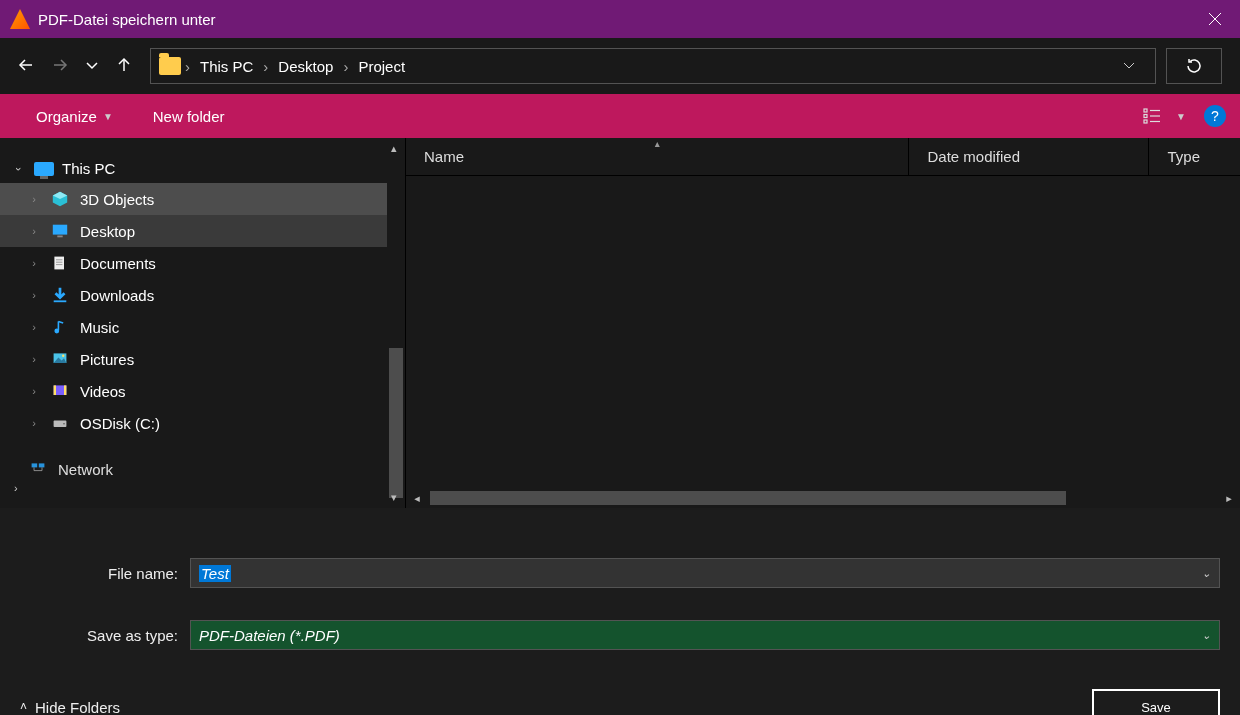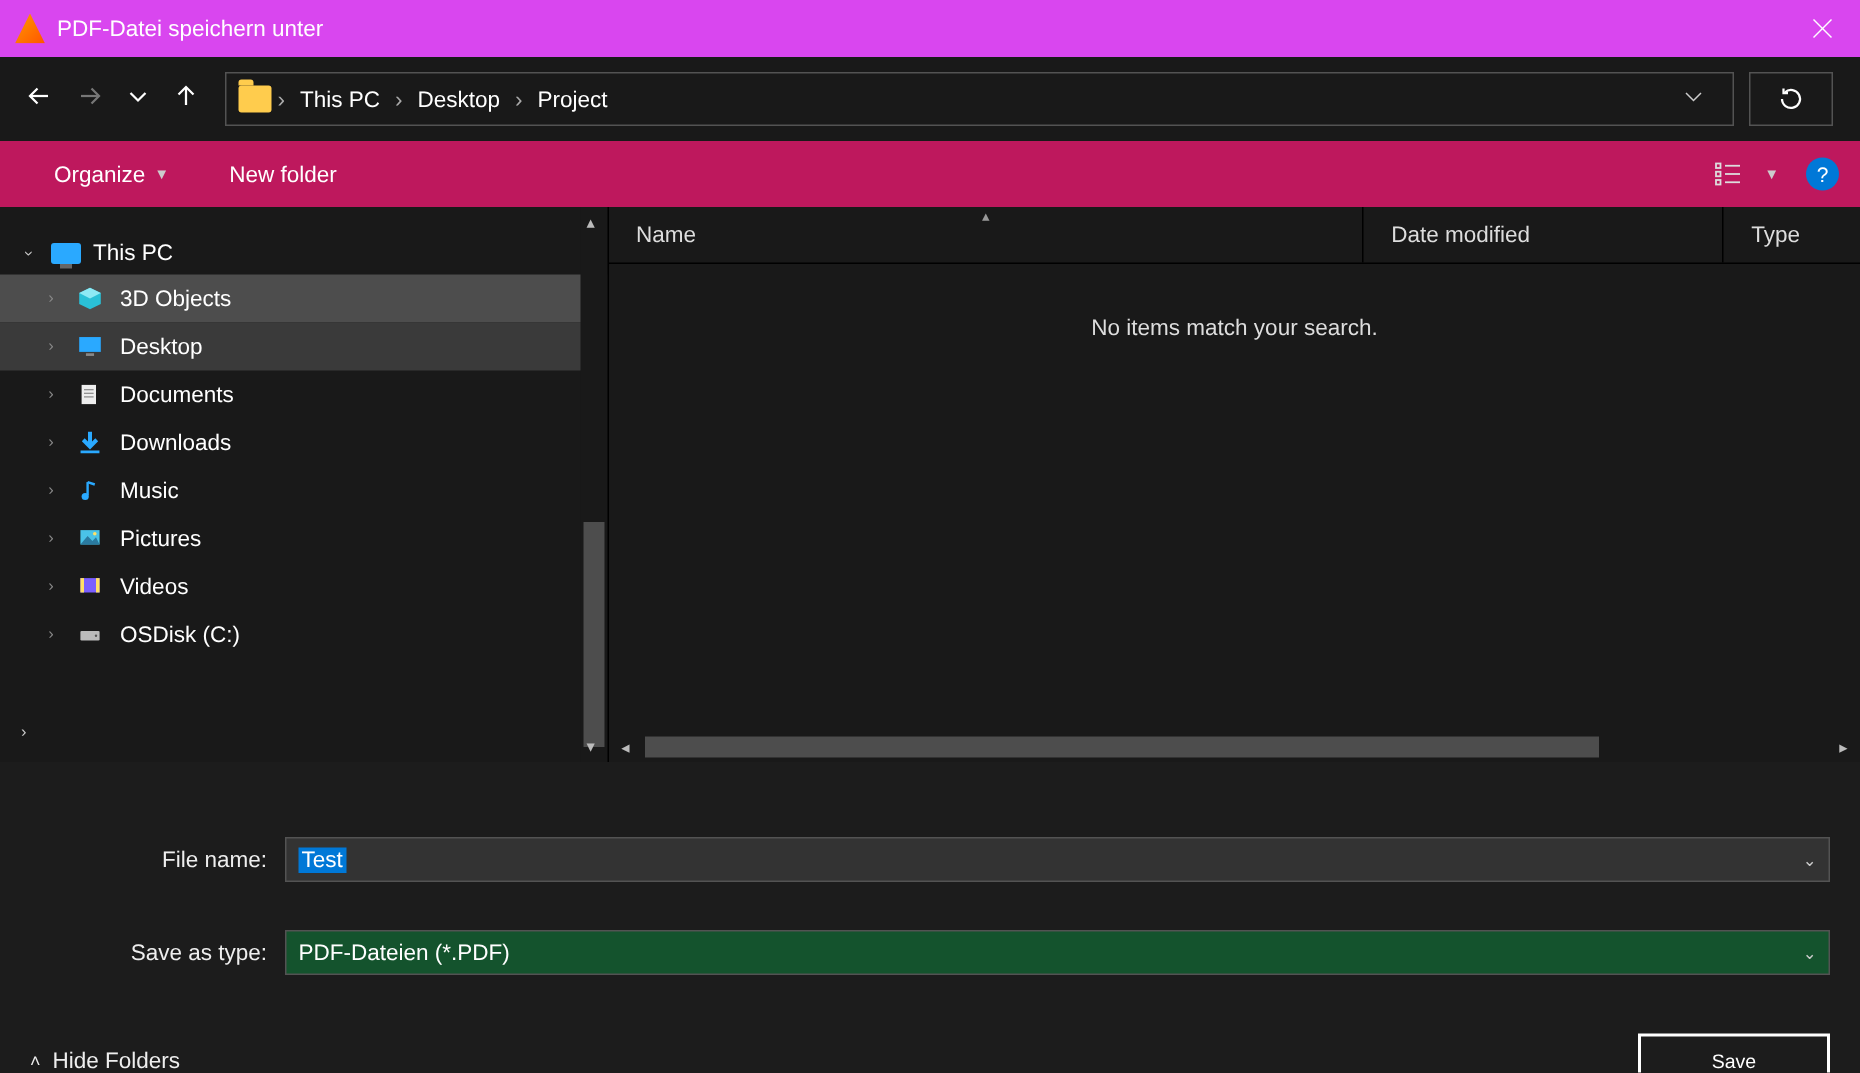--- a/index.html
+++ b/index.html
@@ -1,19 +1,19 @@
 <!DOCTYPE html>
 <html><head>
 <meta charset="utf-8">
 <style>
   * { box-sizing: border-box; margin: 0; padding: 0; font-family: "Segoe UI", Arial, sans-serif; }
   body { background: #202020; color: #fff; width: 1240px; height: 715px; overflow: hidden; font-size: 15px; }
 
   
-  .titlebar { display: flex; align-items: center; height: 38px; background: #d946ef; padding-left: 10px; }
+  .titlebar { display: flex; align-items: center; height: 38px; background: #701a75; padding-left: 10px; }
   .titlebar .app-icon { width: 20px; height: 20px; margin-right: 8px; background: linear-gradient(135deg,#ff9a00,#ff5500); clip-path: polygon(50% 0,100% 100%,0 100%); }
   .titlebar .title { color: #fff; }
   .titlebar .close { margin-left: auto; width: 50px; height: 100%; display: flex; align-items: center; justify-content: center; cursor: pointer; }
   .titlebar .close svg { stroke: #fff; }
 
   
   .navrow { display: flex; align-items: center; height: 56px; background: #191919; padding: 0 10px; gap: 6px; }
   .nav-arrows { display: flex; align-items: center; gap: 14px; padding: 0 6px; }
   .nav-arrows span { cursor: default; }
   .nav-arrows svg { stroke: #fff; fill: none; stroke-width:1.5; }
@@ -68,21 +68,21 @@
   .empty-msg{ text-align:center; color:#ddd; padding-top:34px; }
   .hscroll{ position:absolute; left:0; right:0; bottom:0; height:20px; background:#191919; display:flex; align-items:center;}
   .hscroll .la,.hscroll .ra{width:22px;text-align:center;color:#bbb;font-size:11px;}
   .hscroll .track{flex:1;height:14px;background:#4d4d4d;margin:0 2px;}
   .hscroll .blank{width:150px;}
 
   
   .form { background:#1c1c1c; padding:18px 20px 4px 20px; }
   .frow { display:flex; align-items:center; margin-bottom:10px;margin-top:32px; }
   .frow label { width:170px; text-align:right; padding-right:12px; color:#eee; }
-  .frow .field { flex:1; height:30px; border:1px solid #535353; background:#333; display:flex; align-items:center; padding:0 8px; position:relative;}
+  .frow .field { flex:1; height:30px; border:1px solid #535353; background:#333; display:flex; align-items:center; padding:0 8px; position:relative;font-style:italic;}
   .frow .field .sel-text{ background:#0078d7; color:#fff; padding:0 2px;}
   .frow .field .dd{ position:absolute; right:8px; color:#ccc; font-size:11px;}
   .frow.type .field{ background:#14532d; }
 
   .footer { background:#1c1c1c; height:86px; display:flex; align-items:center; padding:0 20px; }
   .footer .hf{ display:flex; align-items:center; gap:8px; cursor:pointer; color:#eee;}
   .footer .hf .caret{font-size:12px;}
   .footer .spacer{flex:1;}
   .footer button{ width:128px; height:36px; background:transparent; border:1px solid #aaa; color:#fff; font-size:13px; cursor:pointer; margin-left:16px;}
   .footer button.primary{border:2px solid #fff;}
@@ -271,20 +271,32 @@
       <span class="ic">
             <svg viewBox="0 0 20 20" width="18" height="16">
               <rect x="2" y="7" width="16" height="8" rx="1" fill="#bbb"></rect>
               <circle cx="15" cy="11" r="1" fill="#555"></circle>
             </svg>
           </span>
       <span>OSDisk (C:)</span>
     </div>
 
     <div style="height:14px;"></div>
+    <div class="tree-item" style="padding-left:28px;opacity:.85;">
+      <span class="ic">
+            <svg viewBox="0 0 20 20" width="18" height="16">
+              <rect x="2" y="3" width="7" height="5" fill="#2aa9ff"></rect>
+              <rect x="11" y="3" width="7" height="5" fill="#2aa9ff"></rect>
+              <line x1="5" y1="8" x2="5" y2="12" stroke="#bbb"></line>
+              <line x1="15" y1="8" x2="15" y2="12" stroke="#bbb"></line>
+              <line x1="5" y1="12" x2="15" y2="12" stroke="#bbb"></line>
+            </svg>
+          </span>
+      <span>Network</span>
+    </div>
     </div>
     <span class="net-caret">›</span>
 
     <div class="tree-scroll">
       <span class="up">▴</span>
       <div class="thumb"></div>
       <span class="down">▾</span>
     </div>
   </div>
 
@@ -294,21 +306,20 @@
         <span class="sort-ind">▴</span>
         <span>Name</span>
       </div>
       <div class="col date">
         <span>Date modified</span>
       </div>
       <div class="col type">
         <span>Type</span>
       </div>
     </div>
-    <div class="empty-msg">No items match your search.</div>
 
     <div class="hscroll">
       <span class="la">◂</span>
       <div class="track"></div>
       <div class="blank"></div>
       <span class="ra">▸</span>
     </div>
   </div>
 </div>
 

